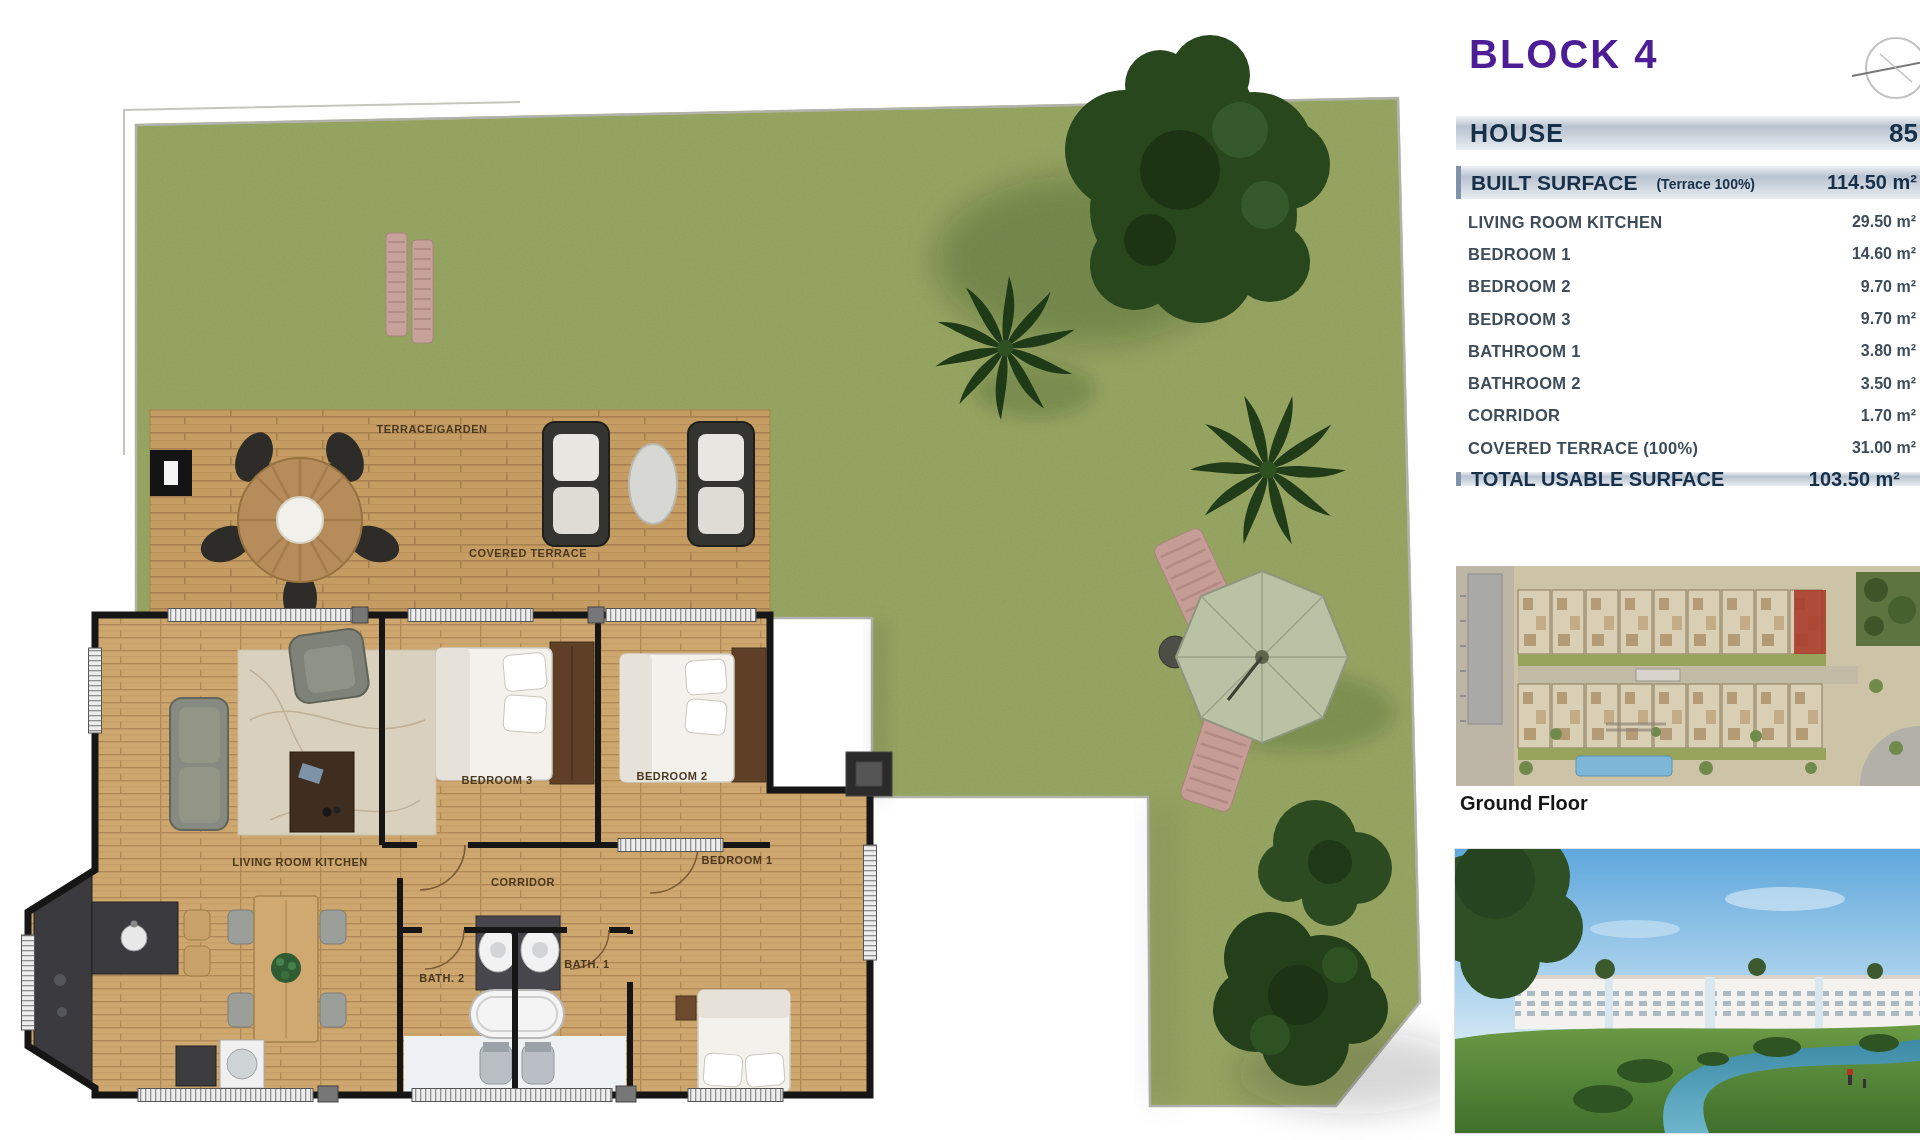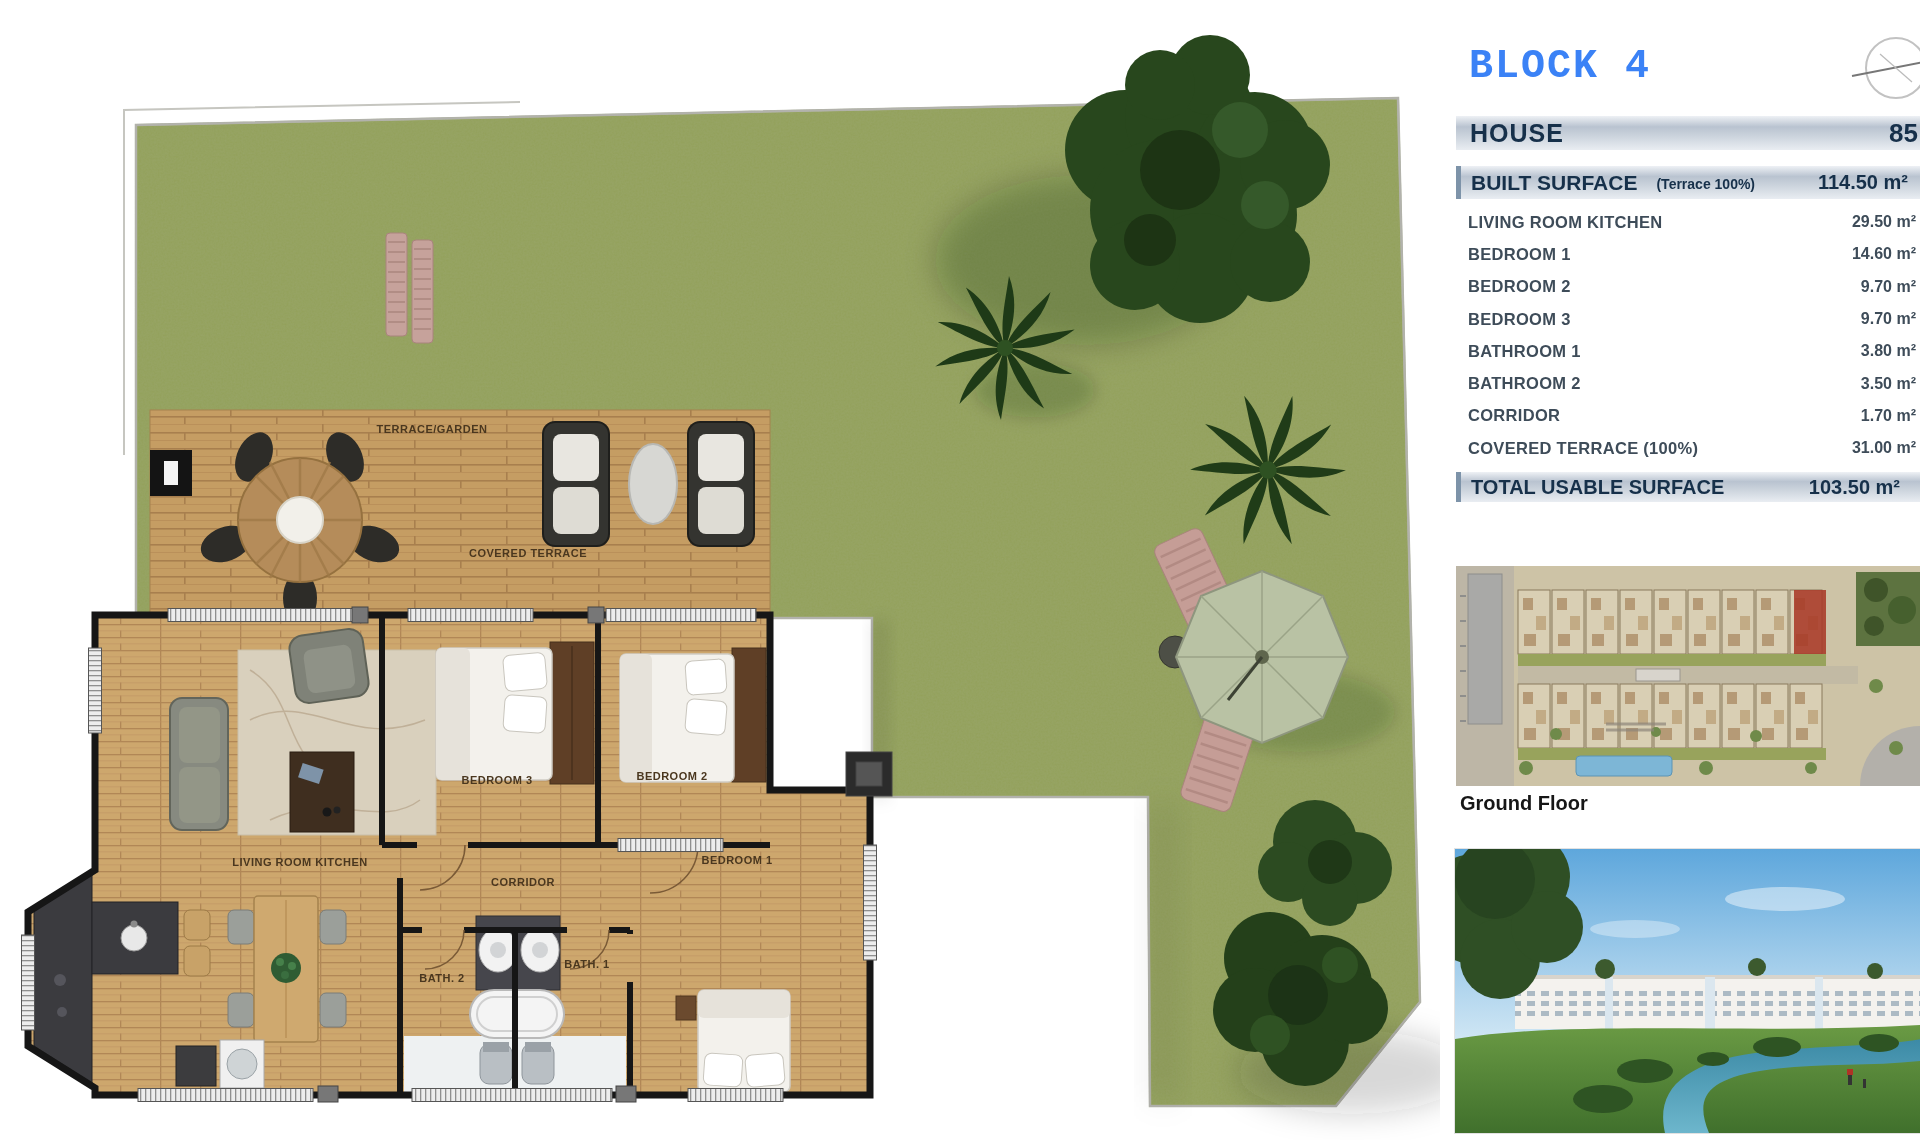--- a/index.html
+++ b/index.html
@@ -1,37 +1,37 @@
 <!DOCTYPE html>
 <html><head>
 <meta charset="utf-8">
 <style>
   html,body{margin:0;padding:0;background:#ffffff;}
   #page{position:relative;width:1920px;height:1140px;overflow:hidden;background:#ffffff;
         font-family:"Liberation Sans", sans-serif;}
   #plan-svg{position:absolute;left:0;top:0;}
   #sidebar{position:absolute;left:1440px;top:0;width:480px;height:1140px;}
-  .block-title{position:absolute;left:29px;top:44px;font-size:40px;font-weight:bold;
-        letter-spacing:2px;color:#3b82f6;font-family:Liberation Mono, monospace;}
+  .block-title{position:absolute;left:29px;top:32px;font-size:40px;font-weight:bold;
+        letter-spacing:2px;color:#4c1d95;}
   .bar{position:absolute;left:16px;right:0;display:flex;align-items:center;
         background:linear-gradient(180deg,#eef1f5 0%,#b9c3d0 32%,#ccd4dd 60%,#e9edf2 100%);
         color:#16304a;font-weight:bold;}
   .bar.accent{border-left:5px solid #7d93a9;}
   .house-bar{top:116px;height:34px;font-size:25px;}
   .house-bar .lbl{padding-left:14px;letter-spacing:1px;}
   .house-bar .val{margin-left:auto;padding-right:2px;font-size:26px;}
   .built-bar{top:166px;height:33px;font-size:21px;gap:11px;}
   .built-bar .lbl{padding-left:10px;}
   .built-bar .note{font-size:14px;margin-left:8px;padding-top:3px;}
-  .built-bar .val{margin-left:auto;padding-right:12px;font-size:20px;}
+  .built-bar .val{margin-left:auto;padding-right:3px;font-size:20px;}
   .rooms{position:absolute;left:16px;right:0;top:206px;}
   .room-row{height:32.3px;display:flex;align-items:center;color:#3e4c59;font-weight:bold;}
   .room-row .lbl{padding-left:12px;font-size:16.5px;letter-spacing:.3px;}
   .room-row .val{margin-left:auto;padding-right:4px;font-size:16px;}
-  .total-bar{top:472px;height:30px;font-size:20px;}
+  .total-bar{top:472px;height:14px;font-size:20px;}
   .total-bar .lbl{padding-left:10px;}
   .total-bar .val{margin-left:auto;padding-right:20px;}
   .terrace-row{position:absolute;left:16px;right:0;top:514px;height:30px;display:flex;
         align-items:center;color:#3e4c59;font-weight:bold;}
   .terrace-row .lbl{padding-left:12px;font-size:17px;}
   .terrace-row .val{margin-left:auto;padding-right:4px;font-size:16px;}
   .ground-floor{position:absolute;left:20px;top:792px;font-size:20px;font-weight:bold;color:#161616;}
   .compass{position:absolute;right:0;top:26px;width:70px;height:84px;overflow:hidden;}
   #siteplan-svg{position:absolute;left:16px;top:566px;}
   #photo-svg{position:absolute;left:14px;top:848px;border:1px solid #e2e2e2;}

